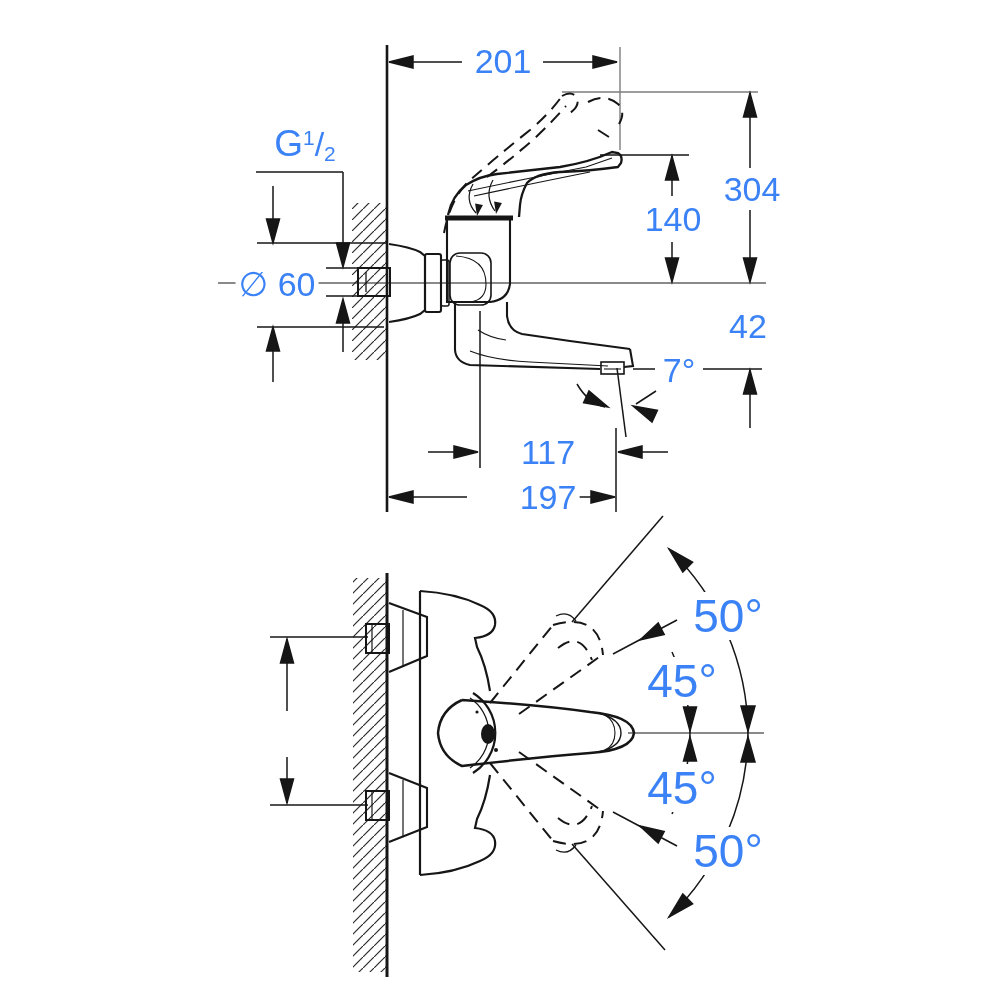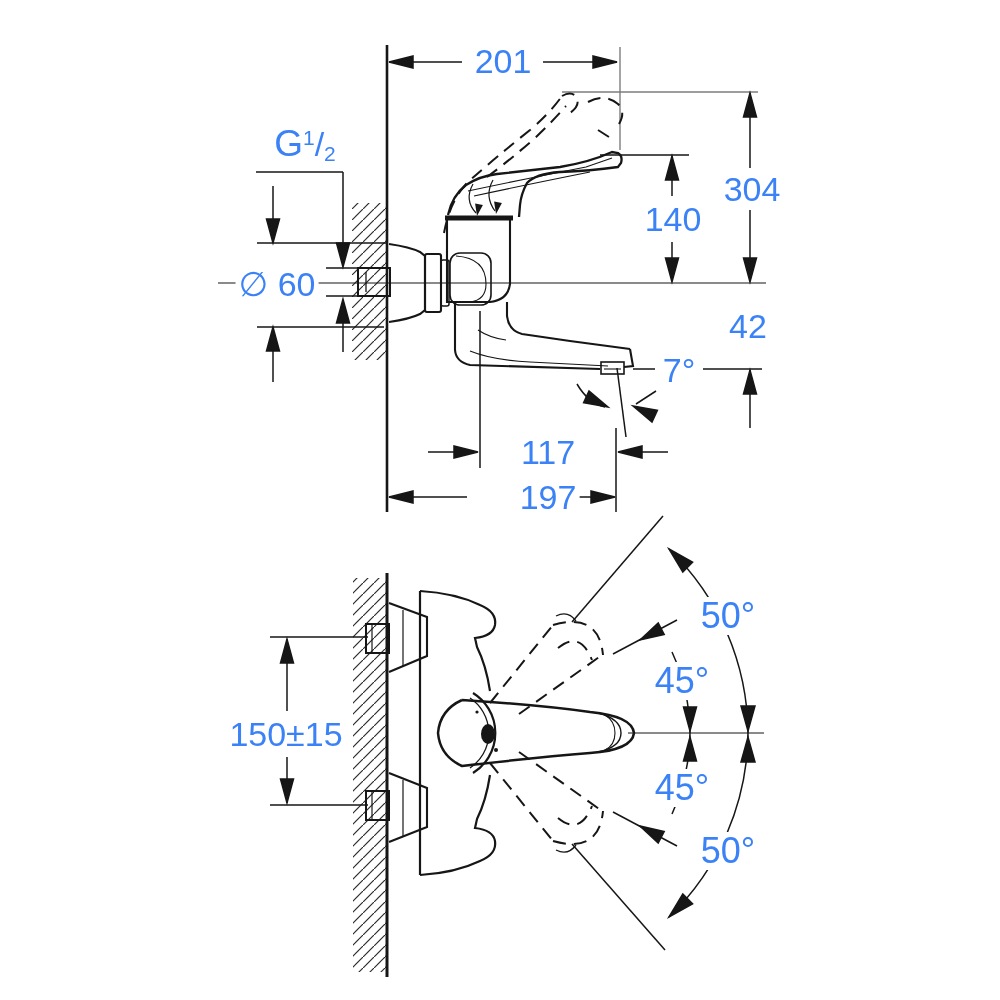--- a/index.html
+++ b/index.html
@@ -2,21 +2,21 @@
 <html><head>
 <meta charset="utf-8">
 <style>
   html,body{margin:0;padding:0;background:#fff;}
   .canvas{position:relative;width:1000px;height:1000px;background:#fff;overflow:hidden;
           font-family:"Liberation Sans","DejaVu Sans",sans-serif;}
   svg{position:absolute;left:0;top:0;}
   .lbl{position:absolute;transform:translate(-50%,-50%);font-size:34px;color:#3b82f6;
        background:#fff;line-height:1;white-space:nowrap;padding:1px 3px;
        font-family:"Liberation Sans","DejaVu Sans",sans-serif;}
-  .lbl.big{font-size:36px;}
+  .lbl.big{font-size:46px;}
   .lbl sup{font-size:21px;vertical-align:11px;}
   .lbl sub{font-size:21px;vertical-align:-5px;}
   .gmain{font-size:37px;}
 </style>
 </head>
 <body>
 
 <div class="canvas">
 
 <svg width="1000" height="1000" viewBox="0 0 1000 1000">
@@ -245,20 +245,19 @@
 <div class="lbl" style="left:277px;top:284px;">
   <span>∅</span>&nbsp;<span>60</span>
 </div>
 
 <div class="lbl" style="left:673px;top:219px;">140</div>
 <div class="lbl" style="left:752px;top:189px;">304</div>
 <div class="lbl" style="left:748px;top:326px;">42</div>
 <div class="lbl" style="left:679px;top:370px;">7°</div>
 <div class="lbl" style="left:548px;top:452px;">117</div>
 <div class="lbl" style="left:504px;top:497px;margin-left:44px;">197</div>
-<div class="lbl" style="left:286px;top:734px;">150±15</div>
 
 <div class="lbl big" style="left:728px;top:616px;">50°</div>
 <div class="lbl big" style="left:682px;top:681px;">45°</div>
 <div class="lbl big" style="left:682px;top:788px;">45°</div>
 <div class="lbl big" style="left:728px;top:851px;">50°</div>
 
 </div>
 
 </body></html>

